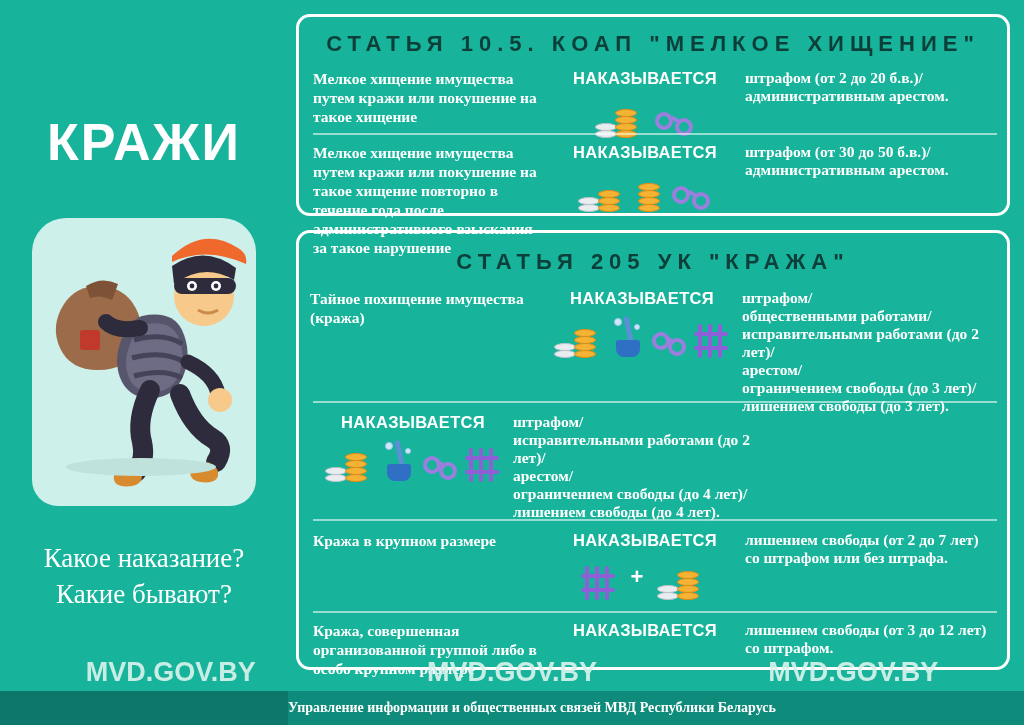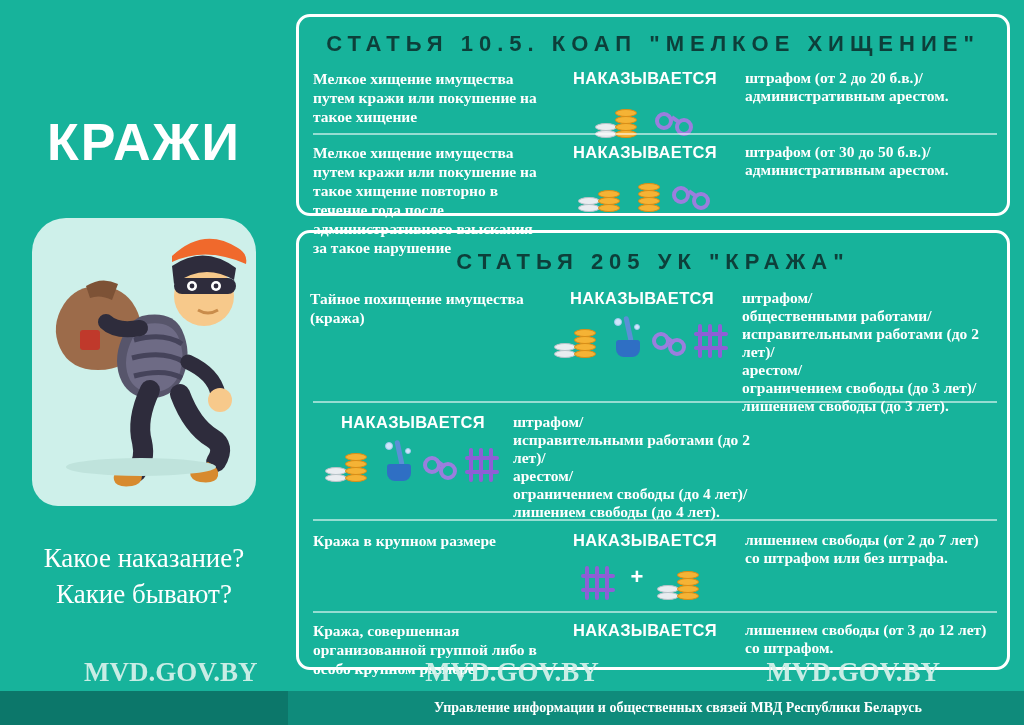--- a/index.html
+++ b/index.html
@@ -192,21 +192,21 @@
   .footer-band {
     position: absolute;
     left: 0; bottom: 34px;
     width: 1024px; height: 38px;
     display: flex;
     align-items: center;
     justify-content: space-around;
   }
   .site {
     color: #d7f2ec;
-    font-family: Liberation Serif, serif;
+    font-family: Liberation Sans, sans-serif;
     font-weight: bold;
     font-size: 27px;
     opacity: .92;
   }
   .footer-bar {
     position: absolute;
     left: 0; bottom: 0;
     width: 1024px; height: 34px;
     background: #0f8b7b;
   }
@@ -214,26 +214,25 @@
     position: absolute;
     left: 0; bottom: 0;
     width: 288px; height: 34px;
     background: #0c776a;
   }
   .footer-text {
     position: absolute;
     left: 288px; bottom: 0;
     width: 736px; height: 34px;
     line-height: 34px;
-    text-align: center;
+    text-align: left;
     color: #ffffff;
     font-size: 14px;
     font-weight: bold;
     font-family: "Liberation Serif", serif;
-    padding-left: 44px;
   }
 </style>
 </head>
 <body>
 
 <div class="page">
 
   <div class="left-panel">
     <div class="left-title">КРАЖИ</div>
 

